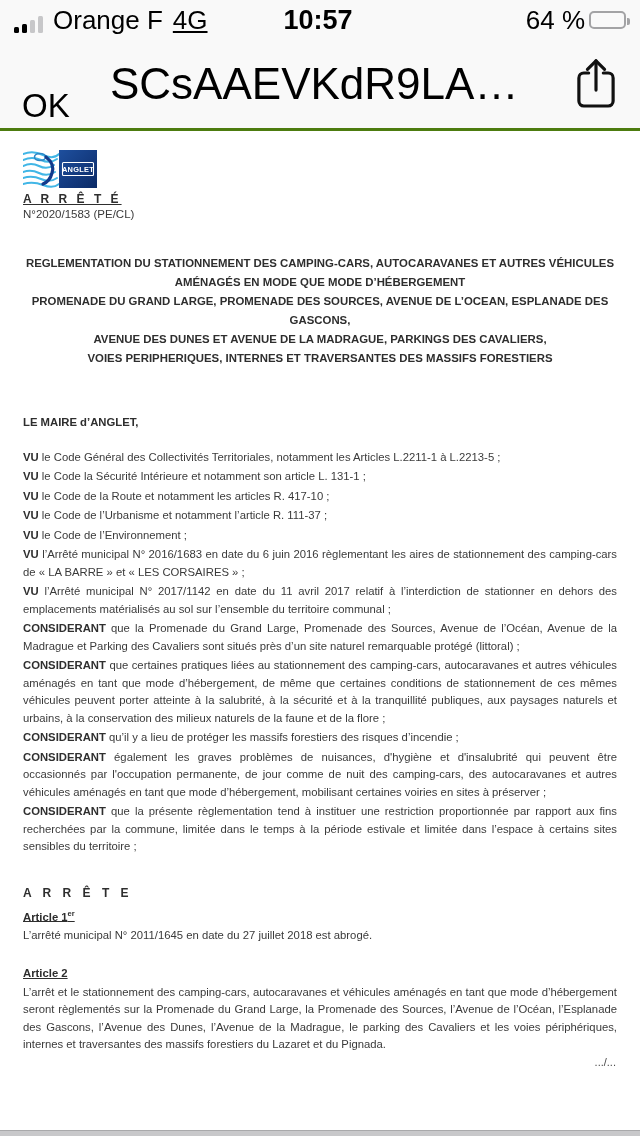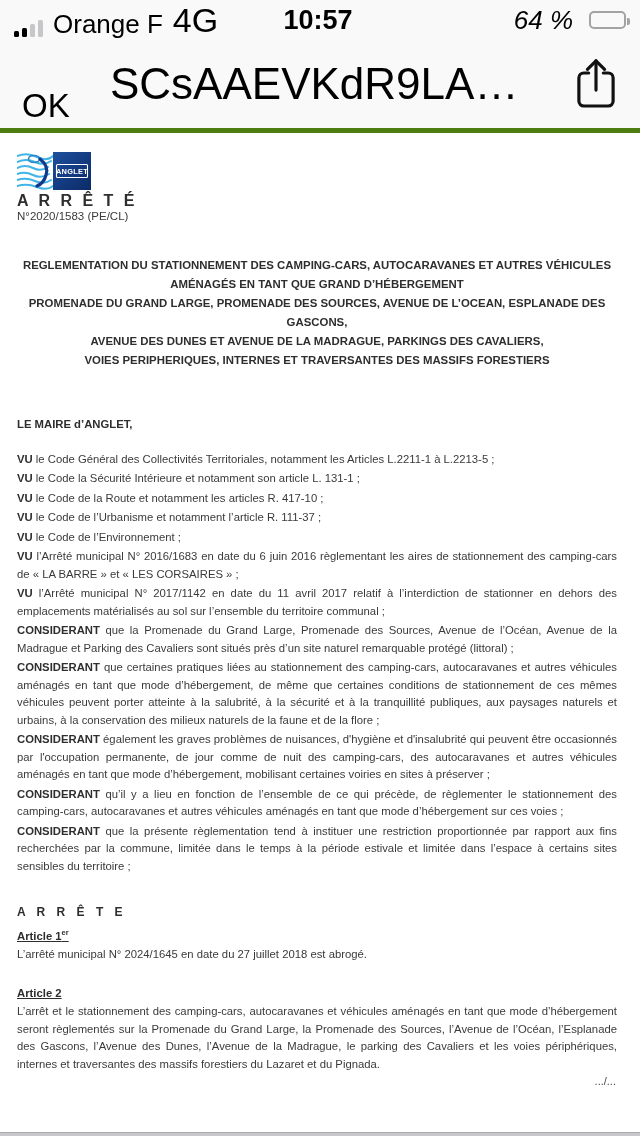--- a/index.html
+++ b/index.html
@@ -4,63 +4,63 @@
 <style>
   * { box-sizing: border-box; }
   html,body { margin:0; padding:0; }
   body {
     width:640px; height:1136px; overflow:hidden;
     background:#ffffff;
     font-family:"Liberation Sans", sans-serif;
     -webkit-font-smoothing:antialiased;
   }
   
-  .chrome { background:#f9f9f9; border-bottom:5px solid #4d7c0f; box-shadow:0 1px 0 #e2e2e2; }
+  .chrome { background:#f9f9f9; border-bottom:3px solid #4d7c0f; box-shadow:0 1px 0 #e2e2e2; }
   .statusbar {
     height:40px; display:flex; align-items:center; padding:0 14px;
     font-size:26px; color:#000;
   }
   .sb-left { display:flex; align-items:flex-end; gap:10px; }
   .signal { display:flex; align-items:flex-end; gap:3px; height:17px; margin-bottom:3px; }
   .signal i { display:block; width:5px; border-radius:1.5px; background:#c7c7c9; }
   .signal i.on { background:#000; }
   .signal i:nth-child(1){height:6px} .signal i:nth-child(2){height:9px}
   .signal i:nth-child(3){height:13px} .signal i:nth-child(4){height:17px}
   .carrier { font-size:26px; }
-  .network { font-size:34px; }
+  .network { font-size:26px;text-decoration:underline; }
   .sb-time { position:absolute; left:0; right:4px; text-align:center; font-size:27px; font-weight:600; pointer-events:none; }
   .statusbar { position:relative; }
-  .sb-right { margin-left:auto; display:flex; align-items:center; gap:16px;font-style:italic; }
+  .sb-right { margin-left:auto; display:flex; align-items:center; gap:4px; }
   .batt-pct { font-size:26px; }
   .battery { position:relative; width:37px; height:18px; border:2px solid #a3a3a5; border-radius:5px; padding:2px; }
   .battery .fill { height:100%; background:#000; border-radius:2px; }
   .battery .nub { position:absolute; right:-6px; top:4.5px; width:3px; height:7px; background:#a3a3a5; border-radius:0 2px 2px 0; }
   .navbar {
     height:88px; display:flex; align-items:center; padding:0 22px; position:relative;
   }
   .ok-btn {
     background:none; border:none; font-family:inherit; font-size:33px; color:#000;
     padding:0; cursor:pointer;margin-top:44px;
   }
   .nav-title {
     position:absolute; left:110px; right:110px; text-align:center;
     font-size:44px; font-weight:400; color:#000;
     white-space:nowrap; overflow:hidden; text-overflow:ellipsis;
   }
   .share-btn { background:none; border:none; margin-left:auto; padding:0; cursor:pointer; display:flex; }
   
   .pdf-viewport { position:relative; height:1007px; background:#fff; overflow:hidden; }
   .pdf-page {
-    padding:19px 23px 0 17px; color:#3a3a3a;
+    padding:19px 23px 0 23px; color:#3a3a3a;
     font-size:11.3px; line-height:17.5px;
   }
   .logo { display:block; }
   .arrete-word {
-    font-size:16px; font-weight:bold; letter-spacing:3px; color:#2e2e2e;
-    margin-top:3px; line-height:16px;
+    font-size:12px; font-weight:bold; letter-spacing:3px; color:#2e2e2e;
+    text-decoration:underline; margin-top:3px; line-height:16px;
   }
   .arrete-num { font-size:11.5px; line-height:15px; color:#3a3a3a; }
   .doc-title { margin-top:32px; text-align:center; font-weight:bold; color:#2e2e2e; font-size:11.4px; line-height:19px; }
   .salutation { margin-top:46px; font-weight:bold; color:#2e2e2e; margin-bottom:2px; }
   .recitals { margin-top:17px; }
   .recitals p { margin:0 0 2px 0; text-align:justify; }
   .recitals p b { color:#2f2f2f; }
   .decision-head { margin-top:29px; text-align:left; font-weight:bold; letter-spacing:4px; color:#2e2e2e; font-size:12px; line-height:17px; }
   .article { margin-top:0; }
   .article-head { display:inline-block; font-weight:bold; color:#2e2e2e; text-decoration:underline; margin-top:3px; }
@@ -132,48 +132,48 @@
       <rect x="36" y="0" width="38" height="38" fill="url(#navyg)"></rect>
       <rect x="39.5" y="12.5" width="31" height="13" fill="none" stroke="#ffffff" stroke-width="1.1" rx="1"></rect>
       <text x="55" y="22.4" text-anchor="middle" font-family="Liberation Sans, sans-serif" font-size="7.4" font-weight="bold" fill="#ffffff" letter-spacing="0.3">ANGLET</text>
     </svg>
 
     <div class="arrete-word">A R R Ê T É</div>
     <div class="arrete-num">N°2020/1583 (PE/CL)</div>
 
     <div class="doc-title">
       <div>REGLEMENTATION DU STATIONNEMENT DES CAMPING-CARS, AUTOCARAVANES ET AUTRES VÉHICULES</div>
-      <div>AMÉNAGÉS EN TANT QUE GRAND D’HÉBERGEMENT</div>
+      <div>AMÉNAGÉS EN MODE QUE MODE D’HÉBERGEMENT</div>
       <div>PROMENADE DU GRAND LARGE, PROMENADE DES SOURCES, AVENUE DE L’OCEAN, ESPLANADE DES GASCONS,</div>
       <div>AVENUE DES DUNES ET AVENUE DE LA MADRAGUE, PARKINGS DES CAVALIERS,</div>
       <div>VOIES PERIPHERIQUES, INTERNES ET TRAVERSANTES DES MASSIFS FORESTIERS</div>
     </div>
 
     <div class="salutation">LE MAIRE d’ANGLET,</div>
 
     <div class="recitals">
       <p><b>VU</b> <span>le Code Général des Collectivités Territoriales, notamment les Articles L.2211-1 à L.2213-5 ;</span></p>
       <p><b>VU</b> <span>le Code la Sécurité Intérieure et notamment son article L. 131-1 ;</span></p>
       <p><b>VU</b> <span>le Code de la Route et notamment les articles R. 417-10 ;</span></p>
       <p><b>VU</b> <span>le Code de l’Urbanisme et notamment l’article R. 111-37 ;</span></p>
       <p><b>VU</b> <span>le Code de l’Environnement ;</span></p>
       <p><b>VU</b> <span>l’Arrêté municipal N° 2016/1683 en date du 6 juin 2016 règlementant les aires de stationnement des camping-cars de « LA BARRE » et « LES CORSAIRES » ;</span></p>
       <p><b>VU</b> <span>l’Arrêté municipal N° 2017/1142 en date du 11 avril 2017 relatif à l’interdiction de stationner en dehors des emplacements matérialisés au sol sur l’ensemble du territoire communal ;</span></p>
       <p><b>CONSIDERANT</b> <span>que la Promenade du Grand Large, Promenade des Sources, Avenue de l’Océan, Avenue de la Madrague et Parking des Cavaliers sont situés près d’un site naturel remarquable protégé (littoral) ;</span></p>
       <p><b>CONSIDERANT</b> <span>que certaines pratiques liées au stationnement des camping-cars, autocaravanes et autres véhicules aménagés en tant que mode d’hébergement, de même que certaines conditions de stationnement de ces mêmes véhicules peuvent porter atteinte à la salubrité, à la sécurité et à la tranquillité publiques, aux paysages naturels et urbains, à la conservation des milieux naturels de la faune et de la flore ;</span></p>
+      <p><b>CONSIDERANT</b> <span>qu’il y a lieu de protéger les massifs forestiers des risques d’incendie ;</span></p>
       <p><b>CONSIDERANT</b> <span>également les graves problèmes de nuisances, d'hygiène et d'insalubrité qui peuvent être occasionnés par l'occupation permanente, de jour comme de nuit des camping-cars, des autocaravanes et autres véhicules aménagés en tant que mode d’hébergement, mobilisant certaines voiries en sites à préserver ;</span></p>
-      <p><b>CONSIDERANT</b> <span>qu’il y a lieu en fonction de l’ensemble de ce qui précède, de règlementer le stationnement des camping-cars, autocaravanes et autres véhicules aménagés en tant que mode d’hébergement sur ces voies ;</span></p>
       <p><b>CONSIDERANT</b> <span>que la présente règlementation tend à instituer une restriction proportionnée par rapport aux fins recherchées par la commune, limitée dans le temps à la période estivale et limitée dans l’espace à certains sites sensibles du territoire ;</span></p>
     </div>
 
     <div class="decision-head">A R R Ê T E</div>
 
     <div class="article">
       <span class="article-head"><span>Article 1</span><sup>er</sup></span>
-      <p>L’arrêté municipal N° 2024/1645 en date du 27 juillet 2018 est abrogé.</p>
+      <p>L’arrêté municipal N° 2011/1645 en date du 27 juillet 2018 est abrogé.</p>
     </div>
 
     <div class="article">
       <span class="article-head"><span>Article 2</span><sup></sup></span>
       <p>L’arrêt et le stationnement des camping-cars, autocaravanes et véhicules aménagés en tant que mode d’hébergement seront règlementés sur la Promenade du Grand Large, la Promenade des Sources, l’Avenue de l’Océan, l’Esplanade des Gascons, l’Avenue des Dunes, l’Avenue de la Madrague, le parking des Cavaliers et les voies périphériques, internes et traversantes des massifs forestiers du Lazaret et du Pignada.</p>
     </div>
 
     <div class="continuation">.../...</div>
   </div>
 

